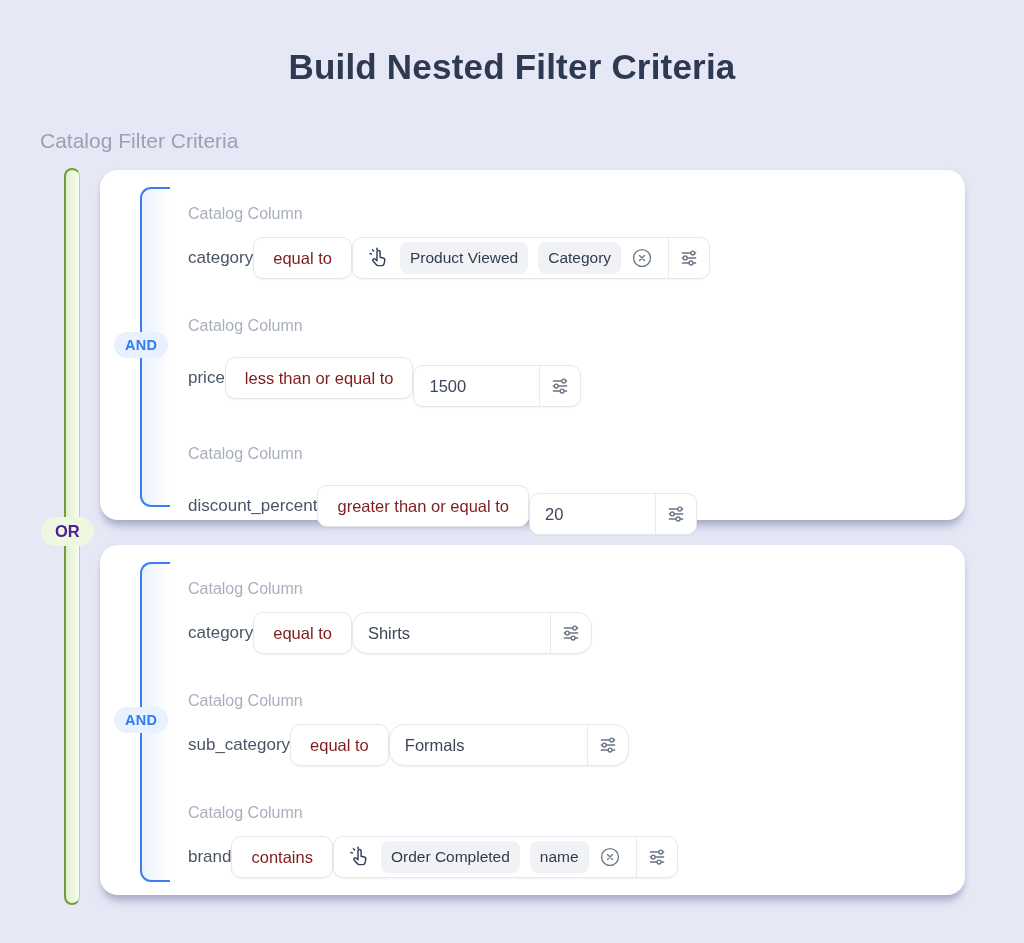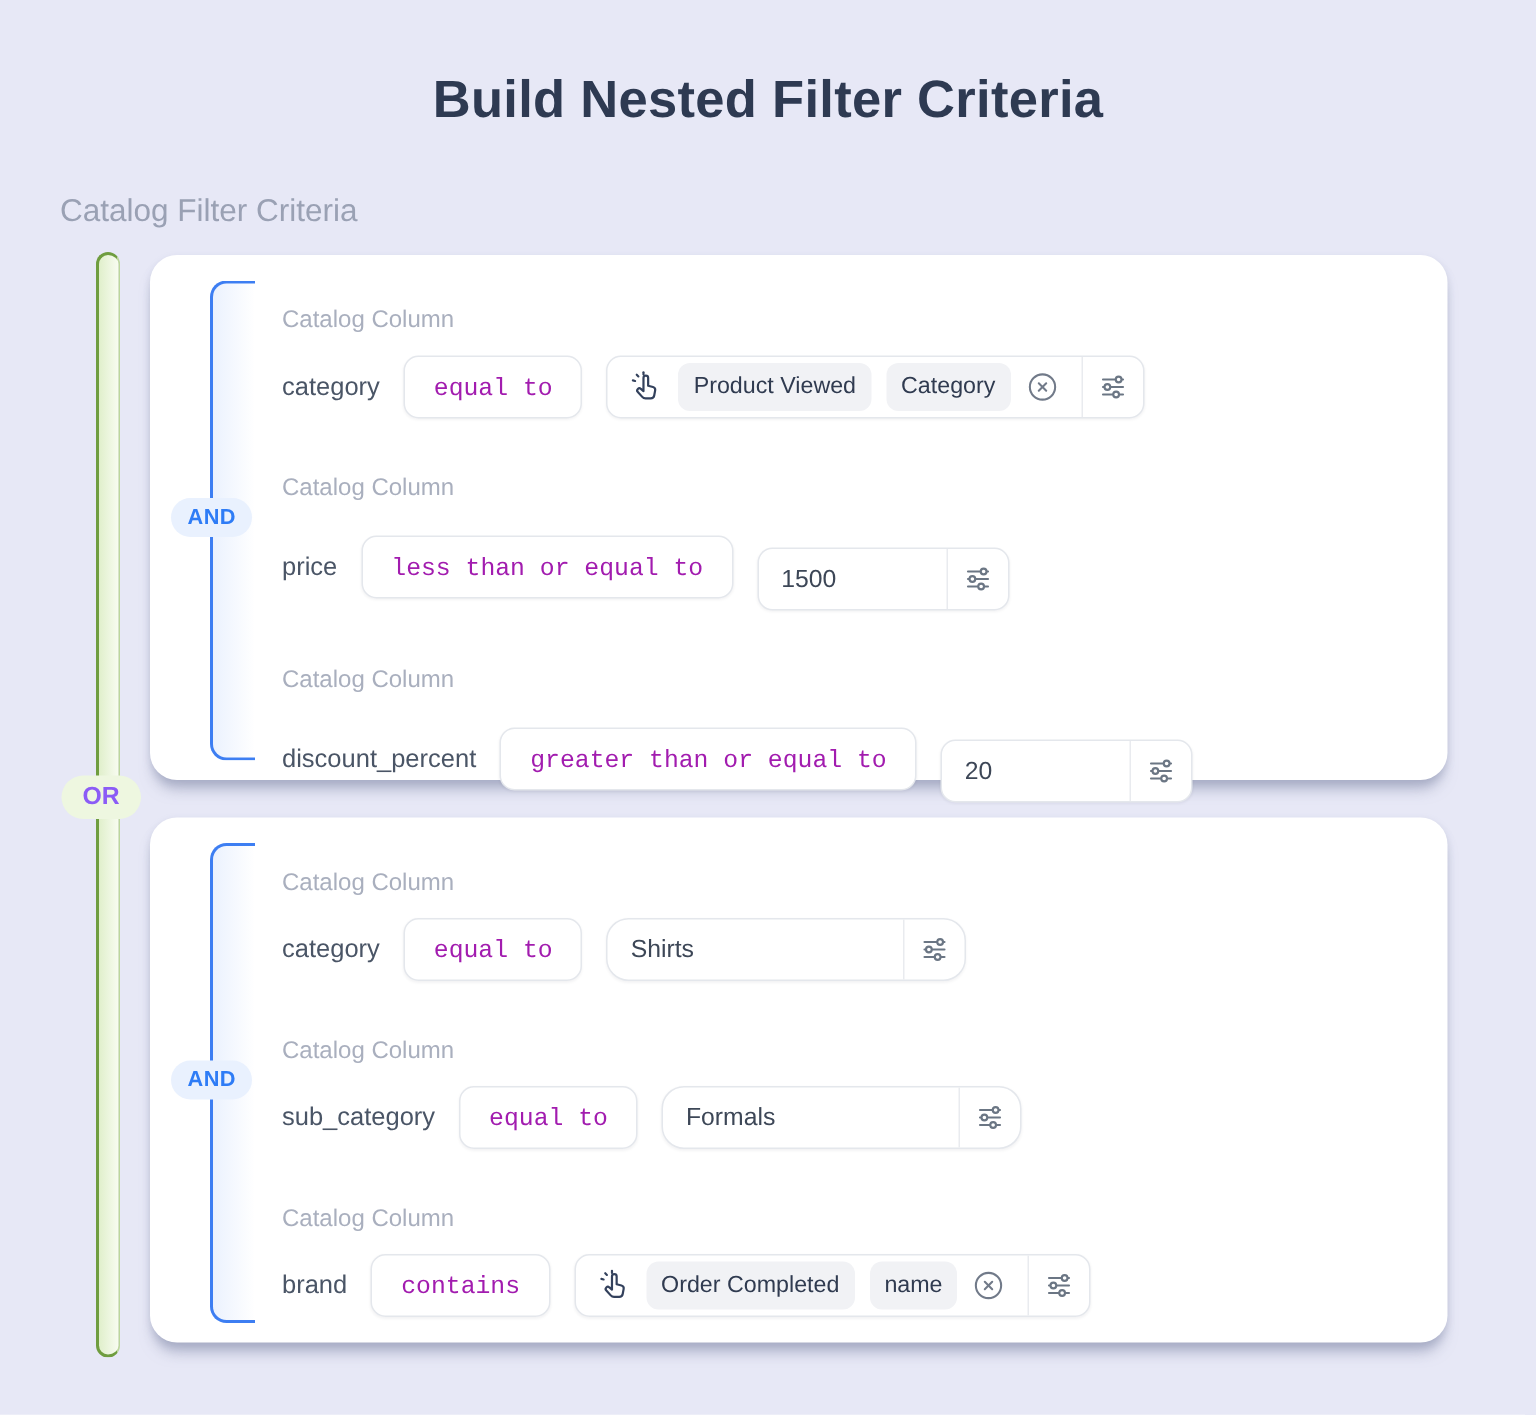--- a/index.html
+++ b/index.html
@@ -20,21 +20,21 @@
   }
   
   .or-rail {
     position:absolute; left:64px; top:168px; width:16px; height:737px;
     background:linear-gradient(to right,#e0efcb,#f8fcf1);
     border:2px solid #6f9d3f; border-right:1px solid #bcd69c;
     border-radius:9px;
   }
   .or-badge {
     position:absolute; left:41px; top:517px; z-index:3;
-    background:#eef7e0; color:#8b5cf6; font-size:16.5px; font-weight:700;
+    background:#eef7e0; color:#4c1d95; font-size:16.5px; font-weight:700;
     padding:5px 14px; border-radius:999px;
   }
   
   .card {
     position:absolute; left:100px; width:865px; height:350px;
     background:#ffffff; border-radius:18px;
     box-shadow:0 9px 9px -3px rgba(129,136,167,.55), 0 2px 5px rgba(129,136,167,.22);
   }
   .card--1 { top:170px; }
   .card--2 { top:545px; }
@@ -47,28 +47,27 @@
   }
   .and-badge {
     position:absolute; left:14px; top:50%; transform:translateY(-50%); z-index:2;
     background:#e9f1fe; color:#2e7cf6; font-size:14.5px; font-weight:700;
     padding:5px 11px; border-radius:999px; letter-spacing:.3px; cursor:pointer;
   }
   .rows { position:absolute; left:88px; top:35px; right:28px; }
   .row { margin-bottom:38px; }
   .row:last-child { margin-bottom:0; }
   .row-label { font-size:16px; color:#a9afbe; margin-bottom:14px; }
-  .controls { display:flex; align-items:center; gap:16px; }
+  .controls { display:flex; align-items:center; }
   .field-name { font-size:17px; color:#4a5566; }
   .op-button {
     display:flex; align-items:center; height:42px; padding:0 19px;
     background:#fff; border:1px solid #e4e7ec; border-radius:10px;
-    font-size:16.5px; color:#a21caf; cursor:pointer;
+    font-size:16.5px; color:#7f1d1d; cursor:pointer;
     box-shadow:0 1px 2px rgba(16,24,40,.05);
-    font-family:Liberation Mono, monospace;
   }
   .vbox {
     display:flex; align-items:center; height:42px;
     background:#fff; border:1px solid #e4e7ec; border-radius:10px;
     box-shadow:0 1px 2px rgba(16,24,40,.05); cursor:text;
   }
   .vbox-num { width:168px;margin-top:16px; }
   .vbox-text { width:240px;border-radius:15px; }
   .vbox .content {
     flex:1; display:flex; align-items:center; gap:10px;

